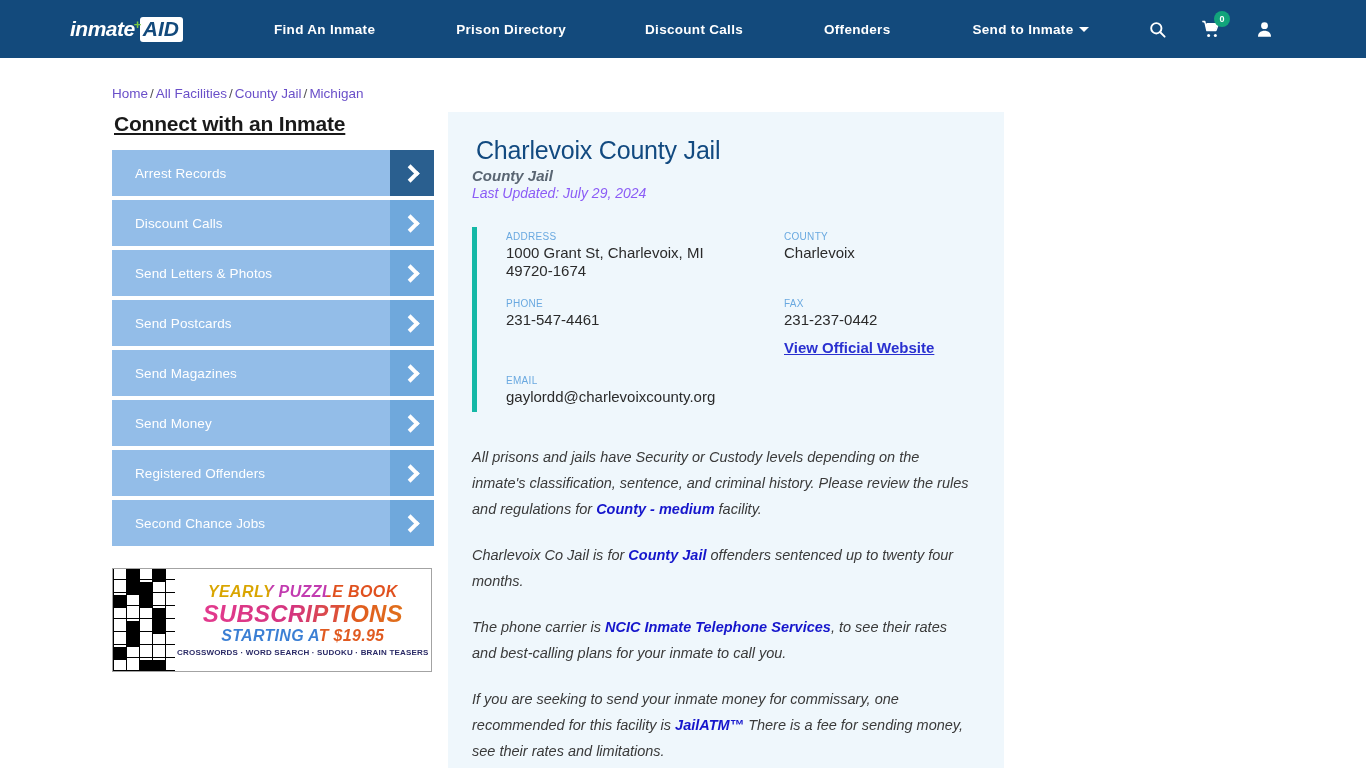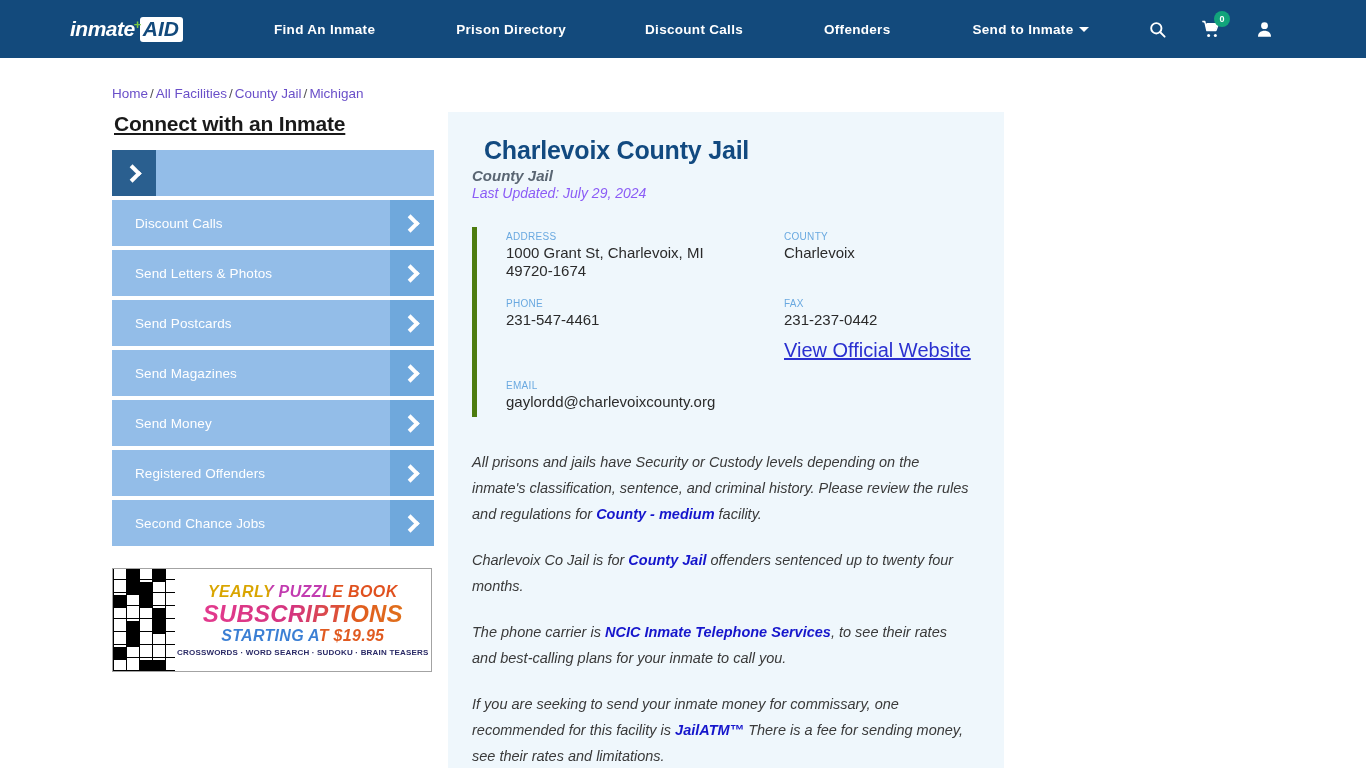--- a/index.html
+++ b/index.html
@@ -250,42 +250,42 @@
   .main-panel {
     position: absolute;
     left: 448px; top: 112px;
     width: 556px;
     min-height: 660px;
     background: #eff7fc;
     padding: 24px 30px 20px 24px;
   }
   .facility-title {
     font-size: 25px;
-    font-weight: bold;
+    font-weight: normal;
     color: #124a80;
-    margin: 0 0 2px 12px;
+    margin: 0 0 2px 4px;
     letter-spacing: -0.2px;
   }
   .facility-type {
     font-size: 15px;
     font-weight: bold;
     font-style: italic;
     color: #5a6673;
     margin: 0 0 1px 0;
   }
   .facility-updated {
     font-size: 14px;
     font-style: italic;
     color: #8b5cf6;
     margin: 0;
   }
 
   .info-block {
     margin-top: 26px;
-    border-left: 5px solid #4d7c0f;
+    border-left: 5px solid #14b8a6;
     padding: 4px 0 6px 29px;
     display: grid;
     grid-template-columns: 278px 1fr;
     row-gap: 0px;
   }
   .info-cell { padding-bottom: 18px; }
   .info-cell.nopad { padding-bottom: 0; }
   .info-label {
     font-size: 10px;
     color: #6aa9e0;
@@ -293,26 +293,27 @@
     margin-bottom: 2px;
   }
   .info-value {
     font-size: 15px;
     color: #2b2b2b;
     line-height: 18px;
     max-width: 215px;
     word-break: break-word;
   }
   .official-link {
-    font-size: 20px;
+    font-size: 15px;
     color: #2a30d0;
     text-decoration: underline;
     cursor: pointer;
     display: inline-block;
     margin-top: 10px;
+    font-weight: bold;
   }
 
   .body-copy { margin-top: 32px; }
   .body-copy p {
     font-size: 14.5px;
     font-style: italic;
     color: #3a3a3a;
     line-height: 26px;
     margin: 0 0 20px 0;
   }
@@ -371,20 +372,21 @@
 </div>
 
 <div class="breadcrumb">
   <a>Home</a><span class="sep">/</span><a>All Facilities</a><span class="sep">/</span><a>County Jail</a><span class="sep">/</span><a>Michigan</a>
 </div>
 
 <div class="sidebar">
   <div class="sidebar-title">Connect with an Inmate</div>
 
   <div class="side-btn active">
+    <div class="label">Arrest Records</div>
     <div class="arrow-box">
         <span class="chev"></span>
       </div>
   </div>
   <div class="side-btn">
     <div class="label">Discount Calls</div>
     <div class="arrow-box">
         <span class="chev"></span>
       </div>
   </div>

